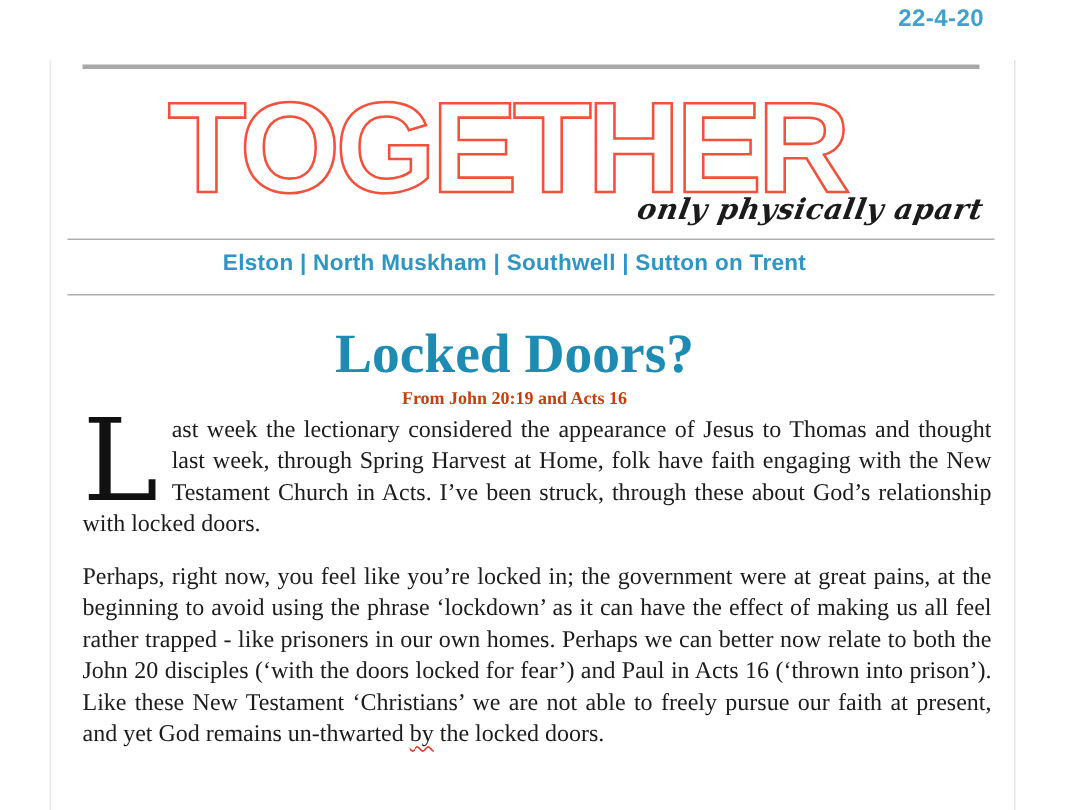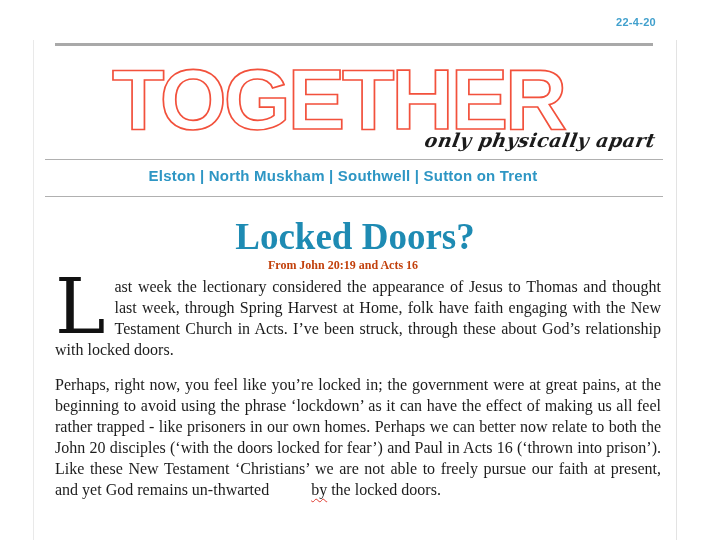--- a/index.html
+++ b/index.html
@@ -4,23 +4,23 @@
 <style>
   * { margin:0; padding:0; box-sizing:border-box; }
   html,body { width:720px; height:540px; background:#ffffff; overflow:hidden; }
   body { position:relative; font-family:"Liberation Serif", serif; }
 
   .page-edge { position:absolute; top:40px; bottom:0; width:1px; background:#e9e9e9; }
   .page-edge.left  { left:33px; }
   .page-edge.right { left:676px; background:#e3e3e3; }
 
   .issue-date {
-    position:absolute; top:16px; right:64px;
+    position:absolute; top:4px; right:64px;
     font-family:"Liberation Sans", sans-serif;
-    font-weight:bold; font-size:11px; color:#41a0cd; letter-spacing:0.3px;
+    font-weight:bold; font-size:16px; color:#41a0cd; letter-spacing:0.3px;
   }
 
   .rule-thick {
     position:absolute; left:55px; top:43px; width:598px; height:3px;
     background:#a9a9a9;
   }
 
   .masthead-title {
     position:absolute; left:33px; width:610px; top:50px;
     text-align:center;
@@ -48,21 +48,21 @@
     position:absolute; left:33px; width:620px; top:167px;
     text-align:center;
     font-family:"Liberation Sans", sans-serif;
     font-weight:bold; font-size:15px; color:#2e96c4; letter-spacing:0.2px;
   }
 
   .article-title {
     position:absolute; left:33px; width:620px; top:215px;
     text-align:center;
     font-family:"Liberation Serif", serif;
-    font-weight:bold; font-size:37px; color:#1e8bb3;margin-left:12px;
+    font-weight:bold; font-size:37px; color:#1e8bb3;
   }
 
   .article-subtitle {
     position:absolute; left:33px; width:620px; top:258px;
     text-align:center;
     font-family:"Liberation Serif", serif;
     font-weight:bold; font-size:12px; color:#c2410c;
   }
 
   .article-body {
@@ -81,21 +81,20 @@
     margin:3px 9px 0 0;
     color:#111;
   }
 
   .spellcheck-word {
     text-decoration:underline;
     text-decoration-style:wavy;
     text-decoration-color:#e03a2f;
     text-decoration-thickness:1px;
     text-underline-offset:3px;
-    margin-left:38px;
   }
 </style>
 </head>
 <body>
 
 <div class="page-edge left"></div>
 <div class="page-edge right"></div>
 
 <div class="issue-date">22-4-20</div>
 

